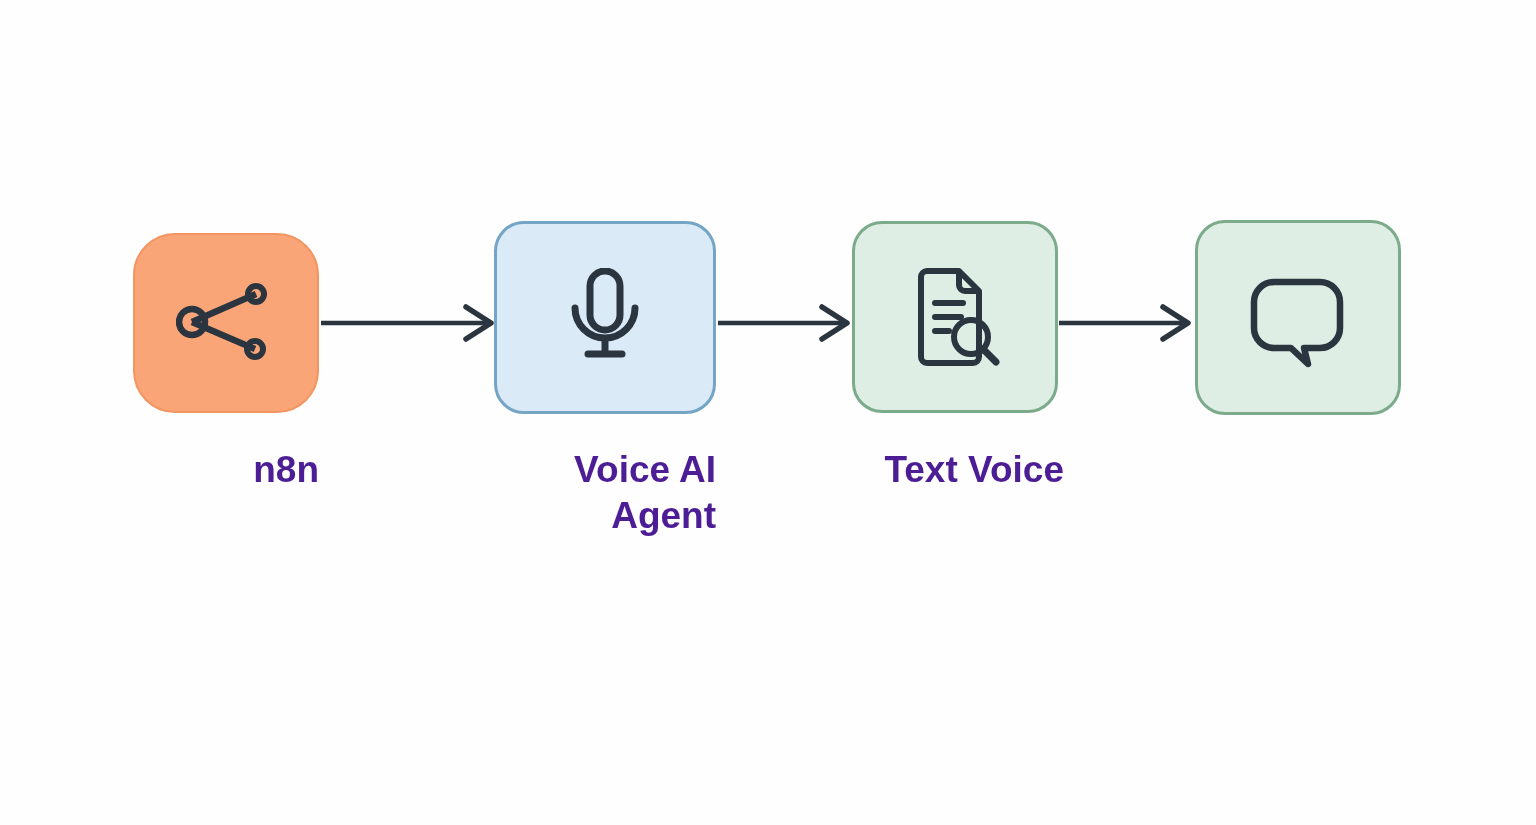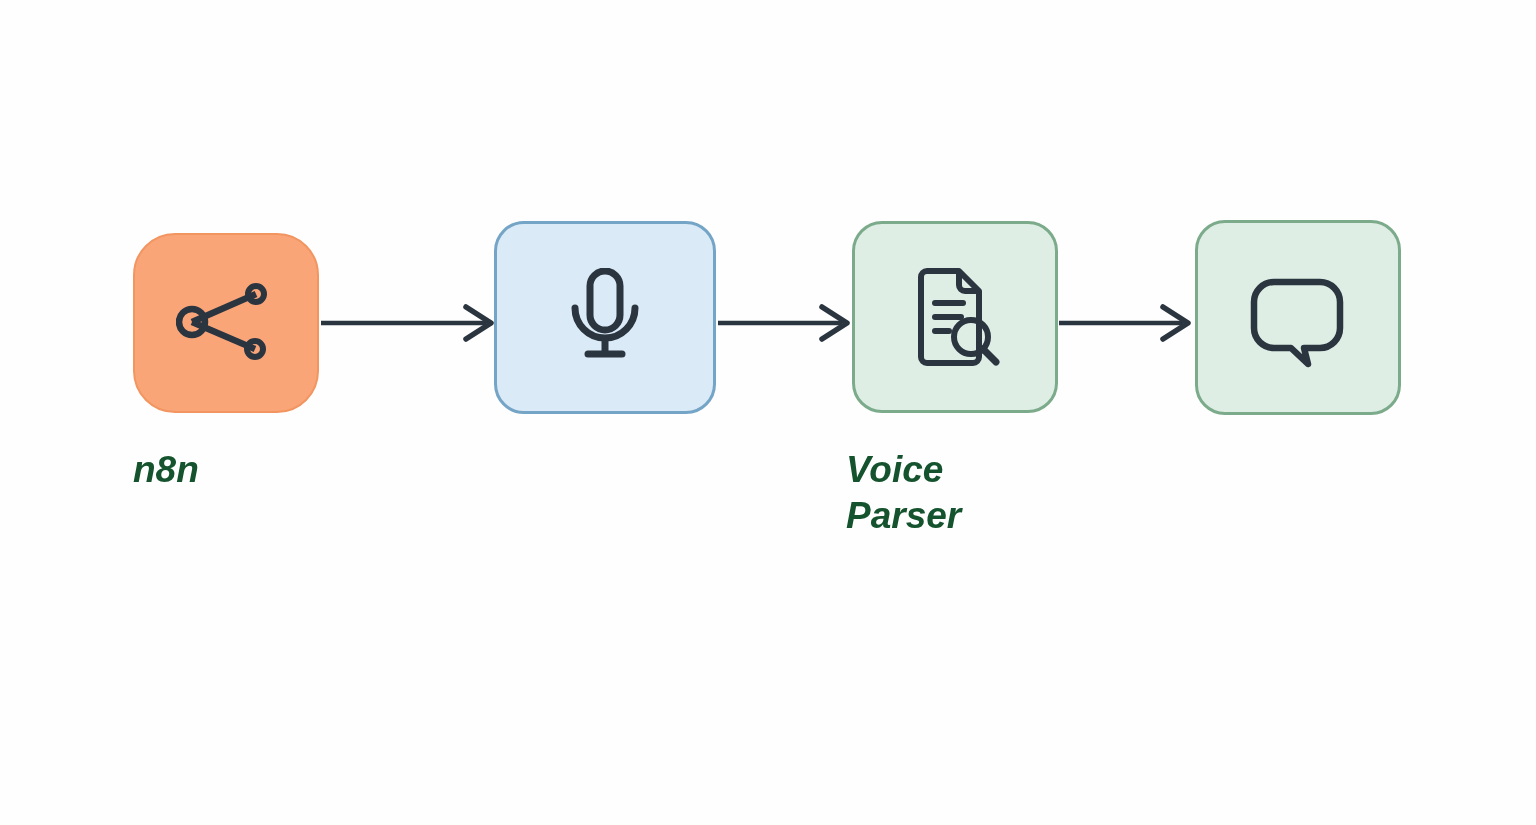--- a/index.html
+++ b/index.html
@@ -16,24 +16,23 @@
     box-sizing:border-box;
   }
   .node-1{left:133px;top:233px;width:186px;height:180px;border-radius:42px;border-width:2px;}
   .node-2{left:494px;top:221px;width:222px;height:193px;border-radius:30px;border-width:3px;}
   .node-3{left:852px;top:221px;width:206px;height:192px;border-radius:30px;border-width:3px;}
   .node-4{left:1195px;top:220px;width:206px;height:195px;border-radius:30px;border-width:3px;}
   .icon{width:100px;height:100px;display:block;}
   .stroke{stroke:#2A3540;fill:none;}
   .label{
     position:absolute;
-    color:#14532d;
+    color:#4c1d95;
     font-size:37px;line-height:46px;font-weight:700;
-    text-align:left;
-    font-style:italic;
+    text-align:right;
   }
   .label-1{left:133px;top:447px;width:186px;}
   .label-2{left:494px;top:447px;width:222px;}
   .label-3{left:846px;top:447px;width:218px;}
   .label-4{left:1189px;top:447px;width:218px;}
   .arrows{position:absolute;left:0;top:0;width:1536px;height:825px;pointer-events:none;}
   .arrow-line{stroke:#2A3540;stroke-width:4.5;fill:none;}
   .arrow-head{stroke:#2A3540;stroke-width:5.5;fill:none;stroke-linejoin:round;stroke-linecap:round;}
 </style>
 </head>
@@ -72,21 +71,22 @@
     </svg>
   </div>
 
   <div class="node node-4" style="background: rgb(223, 238, 229); border-color: rgb(123, 171, 138);">
     <svg class="icon" viewBox="0 0 100 100">
       <path d="M26,14 h46 a20,20 0 0 1 20,20 v26 a20,20 0 0 1 -20,20 h-16 l4,16 l-17,-16 h-17 a20,20 0 0 1 -20,-20 v-26 a20,20 0 0 1 20,-20 z" class="stroke" stroke-width="6.5" stroke-linejoin="round"></path>
     </svg>
   </div>
 
   <div class="label label-1">n8n</div>
-  <div class="label label-3">Voice Parser</div>
+  <div class="label label-2">Voice AI Agent</div>
+  <div class="label label-3">Text Voice</div>
 
   <svg class="arrows">
     <g>
       <line class="arrow-line" x1="321" y1="323" x2="486" y2="323"></line>
       <polyline class="arrow-head" points="466,307 491,323 466,339"></polyline>
     </g>
     <g>
       <line class="arrow-line" x1="718" y1="323" x2="842" y2="323"></line>
       <polyline class="arrow-head" points="822,307 847,323 822,339"></polyline>
     </g>

